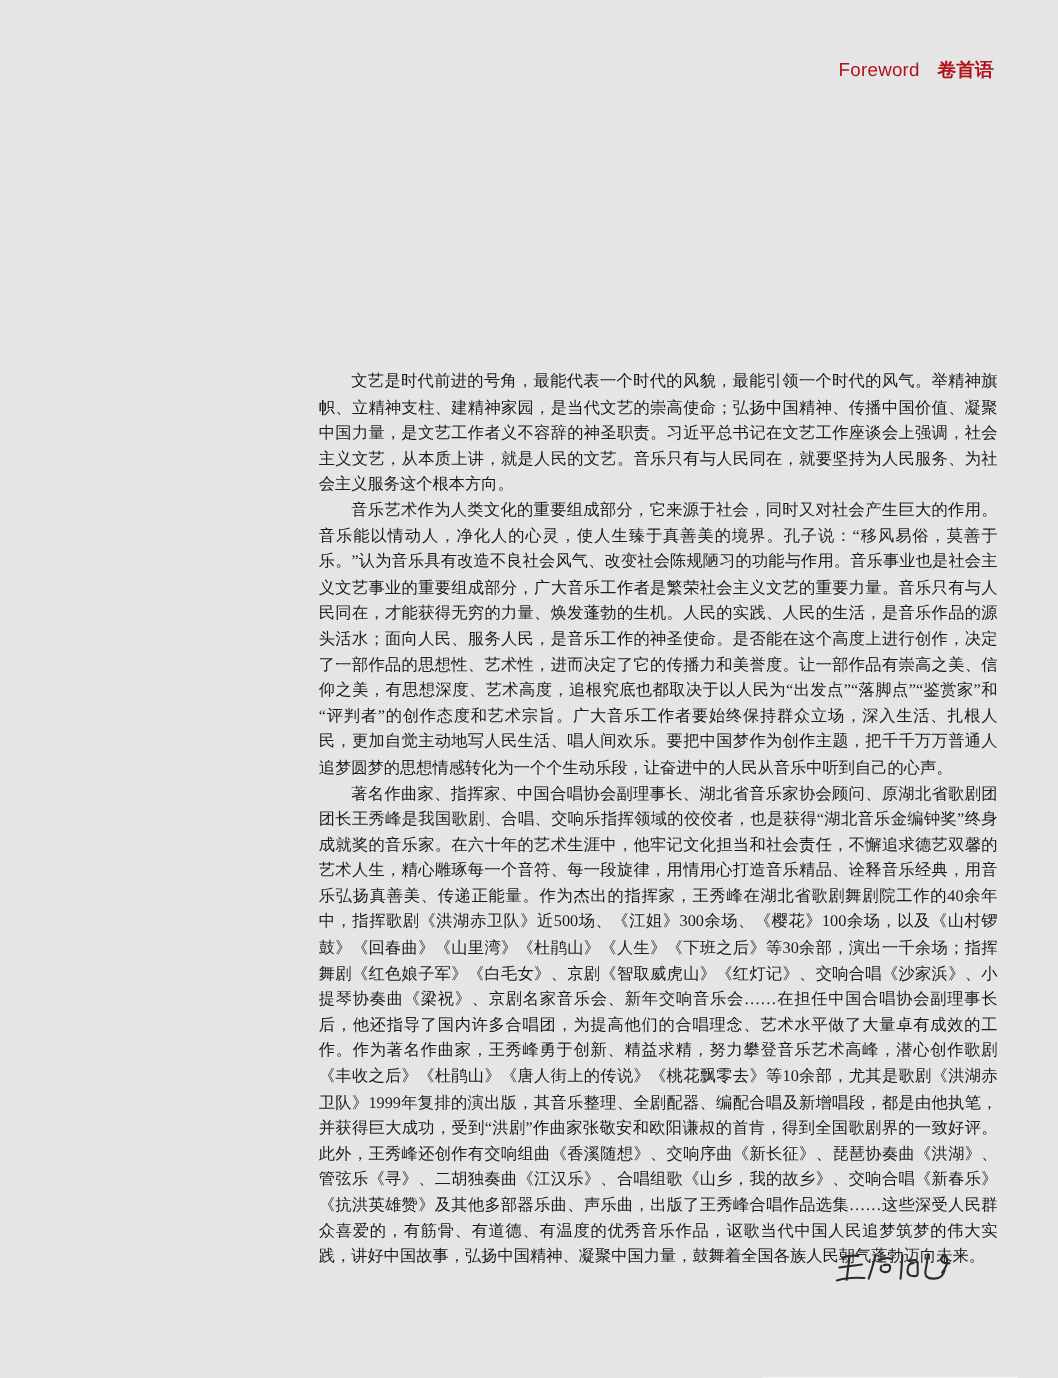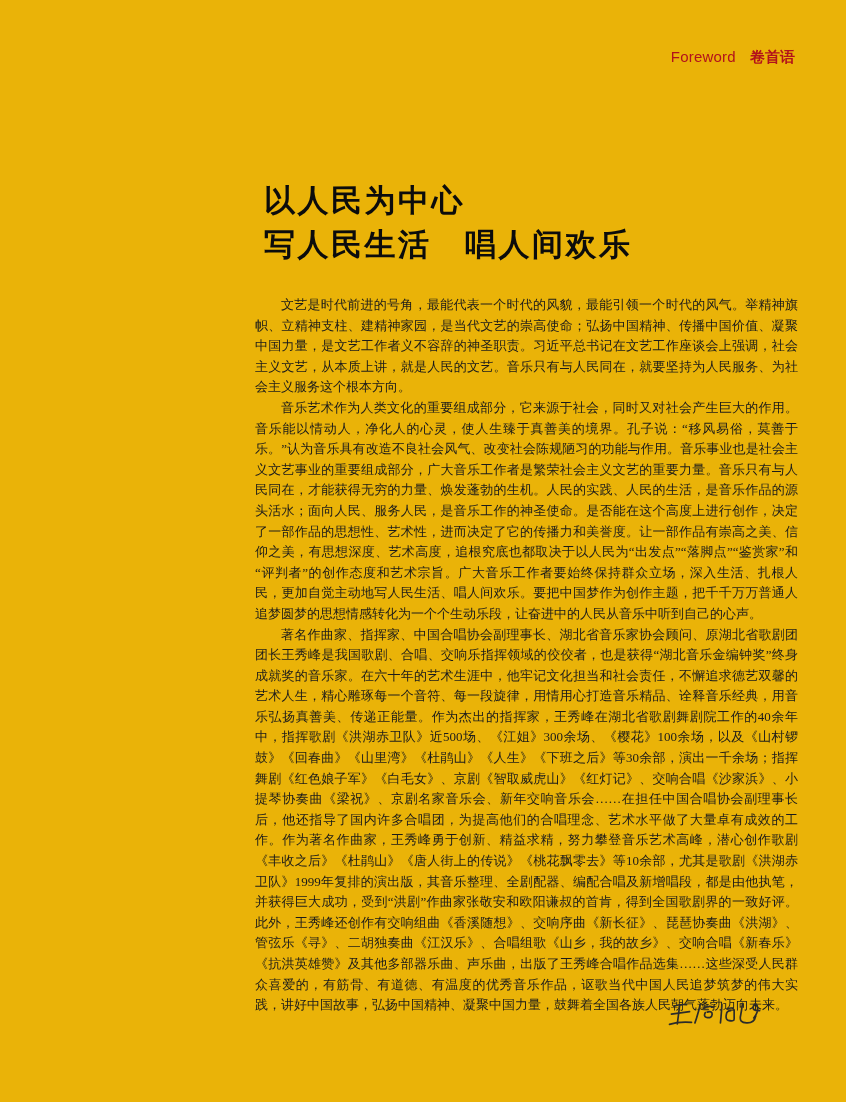--- a/index.html
+++ b/index.html
@@ -4,21 +4,21 @@
 <style>
   html, body {
     margin: 0;
     padding: 0;
     background: #ffffff;
   }
   .page {
     position: relative;
     width: 846px;
     height: 1102px;
-    background: #eab308;
+    background: #e5e5e5;
     overflow: hidden;
     font-family: "Liberation Serif", "DejaVu Serif", serif;
   }
   .page-header {
     position: absolute;
     top: 48px;
     right: 51px;
     color: #b2121b;
     font-family: "Liberation Sans", "DejaVu Sans", sans-serif;
     font-size: 15px;
@@ -82,24 +82,20 @@
 </head>
 <body>
 
 <div class="page">
 
   <div class="page-header">
     <span class="en">Foreword</span>
     <span class="zh">卷首语</span>
   </div>
 
-  <h1 class="article-title">
-    <span class="t-line">以人民为中心</span>
-    <span class="t-line">写人民生活　唱人间欢乐</span>
-  </h1>
 
   <div class="article-body">
     <p>文艺是时代前进的号角，最能代表一个时代的风貌，最能引领一个时代的风气。举精神旗帜、立精神支柱、建精神家园，是当代文艺的崇高使命；弘扬中国精神、传播中国价值、凝聚中国力量，是文艺工作者义不容辞的神圣职责。习近平总书记在文艺工作座谈会上强调，社会主义文艺，从本质上讲，就是人民的文艺。音乐只有与人民同在，就要坚持为人民服务、为社会主义服务这个根本方向。</p>
     <p>音乐艺术作为人类文化的重要组成部分，它来源于社会，同时又对社会产生巨大的作用。音乐能以情动人，净化人的心灵，使人生臻于真善美的境界。孔子说：“移风易俗，莫善于乐。”认为音乐具有改造不良社会风气、改变社会陈规陋习的功能与作用。音乐事业也是社会主义文艺事业的重要组成部分，广大音乐工作者是繁荣社会主义文艺的重要力量。音乐只有与人民同在，才能获得无穷的力量、焕发蓬勃的生机。人民的实践、人民的生活，是音乐作品的源头活水；面向人民、服务人民，是音乐工作的神圣使命。是否能在这个高度上进行创作，决定了一部作品的思想性、艺术性，进而决定了它的传播力和美誉度。让一部作品有崇高之美、信仰之美，有思想深度、艺术高度，追根究底也都取决于以人民为“出发点”“落脚点”“鉴赏家”和“评判者”的创作态度和艺术宗旨。广大音乐工作者要始终保持群众立场，深入生活、扎根人民，更加自觉主动地写人民生活、唱人间欢乐。要把中国梦作为创作主题，把千千万万普通人追梦圆梦的思想情感转化为一个个生动乐段，让奋进中的人民从音乐中听到自己的心声。</p>
     <p>著名作曲家、指挥家、中国合唱协会副理事长、湖北省音乐家协会顾问、原湖北省歌剧团团长王秀峰是我国歌剧、合唱、交响乐指挥领域的佼佼者，也是获得“湖北音乐金编钟奖”终身成就奖的音乐家。在六十年的艺术生涯中，他牢记文化担当和社会责任，不懈追求德艺双馨的艺术人生，精心雕琢每一个音符、每一段旋律，用情用心打造音乐精品、诠释音乐经典，用音乐弘扬真善美、传递正能量。作为杰出的指挥家，王秀峰在湖北省歌剧舞剧院工作的40余年中，指挥歌剧《洪湖赤卫队》近500场、《江姐》300余场、《樱花》100余场，以及《山村锣鼓》《回春曲》《山里湾》《杜鹃山》《人生》《下班之后》等30余部，演出一千余场；指挥舞剧《红色娘子军》《白毛女》、京剧《智取威虎山》《红灯记》、交响合唱《沙家浜》、小提琴协奏曲《梁祝》、京剧名家音乐会、新年交响音乐会……在担任中国合唱协会副理事长后，他还指导了国内许多合唱团，为提高他们的合唱理念、艺术水平做了大量卓有成效的工作。作为著名作曲家，王秀峰勇于创新、精益求精，努力攀登音乐艺术高峰，潜心创作歌剧《丰收之后》《杜鹃山》《唐人街上的传说》《桃花飘零去》等10余部，尤其是歌剧《洪湖赤卫队》1999年复排的演出版，其音乐整理、全剧配器、编配合唱及新增唱段，都是由他执笔，并获得巨大成功，受到“洪剧”作曲家张敬安和欧阳谦叔的首肯，得到全国歌剧界的一致好评。此外，王秀峰还创作有交响组曲《香溪随想》、交响序曲《新长征》、琵琶协奏曲《洪湖》、管弦乐《寻》、二胡独奏曲《江汉乐》、合唱组歌《山乡，我的故乡》、交响合唱《新春乐》《抗洪英雄赞》及其他多部器乐曲、声乐曲，出版了王秀峰合唱作品选集……这些深受人民群众喜爱的，有筋骨、有道德、有温度的优秀音乐作品，讴歌当代中国人民追梦筑梦的伟大实践，讲好中国故事，弘扬中国精神、凝聚中国力量，鼓舞着全国各族人民朝气蓬勃迈向未来。</p>
   </div>
 
   <svg class="signature" viewBox="0 0 100 38" xmlns="http://www.w3.org/2000/svg" aria-hidden="true">
 
     <path d="M6,8 Q12,5.5 19,6.5"></path>

